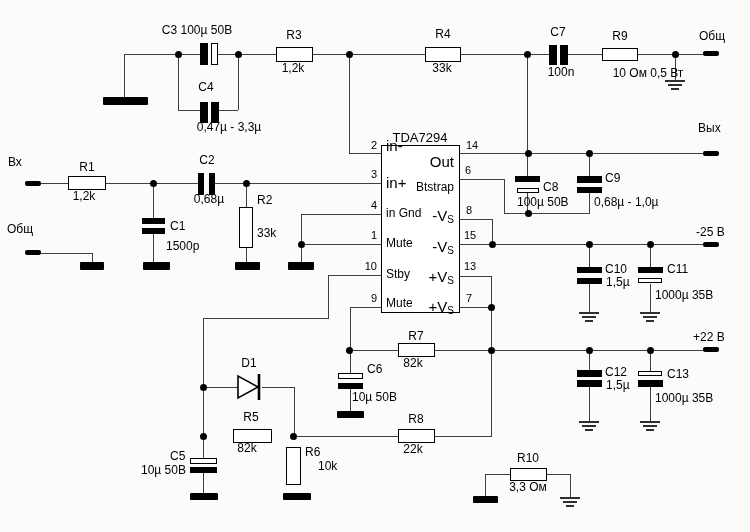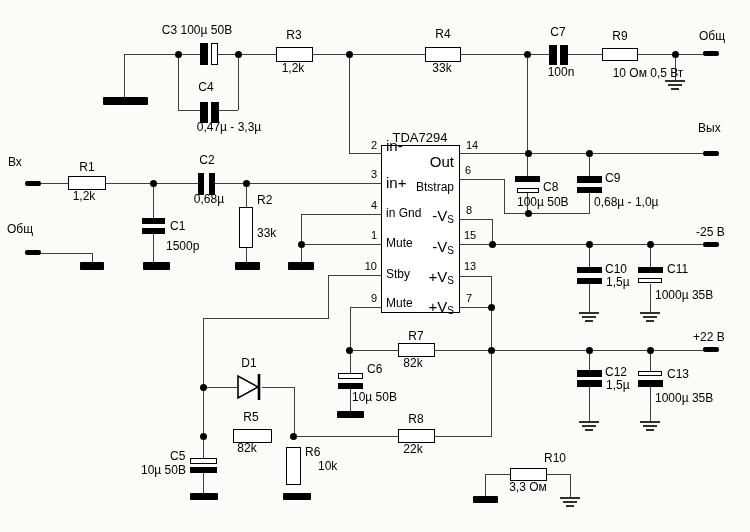--- a/index.html
+++ b/index.html
@@ -307,16 +307,16 @@
   <div class="lbl lc" style="left:413px;top:443px">22k</div>
   <div class="lbl" style="left:367px;top:363px">C6</div>
   <div class="lbl" style="left:352px;top:391px">10µ 50В</div>
   <div class="lbl lc" style="left:249px;top:357px">D1</div>
   <div class="lbl lc" style="left:251px;top:411px">R5</div>
   <div class="lbl lc" style="left:247px;top:442px">82k</div>
   <div class="lbl" style="left:305px;top:446px">R6</div>
   <div class="lbl" style="left:318px;top:460px">10k</div>
   <div class="lbl" style="left:170px;top:450px">C5</div>
   <div class="lbl" style="left:141px;top:464px">10µ 50В</div>
-  <div class="lbl lc" style="left:555px;top:452px">R10</div>
+  <div class="lbl lc" style="left:528px;top:452px">R10</div>
   <div class="lbl lc" style="left:528px;top:481px">3,3 Ом</div>
 
 </div>
 
 </body></html>

